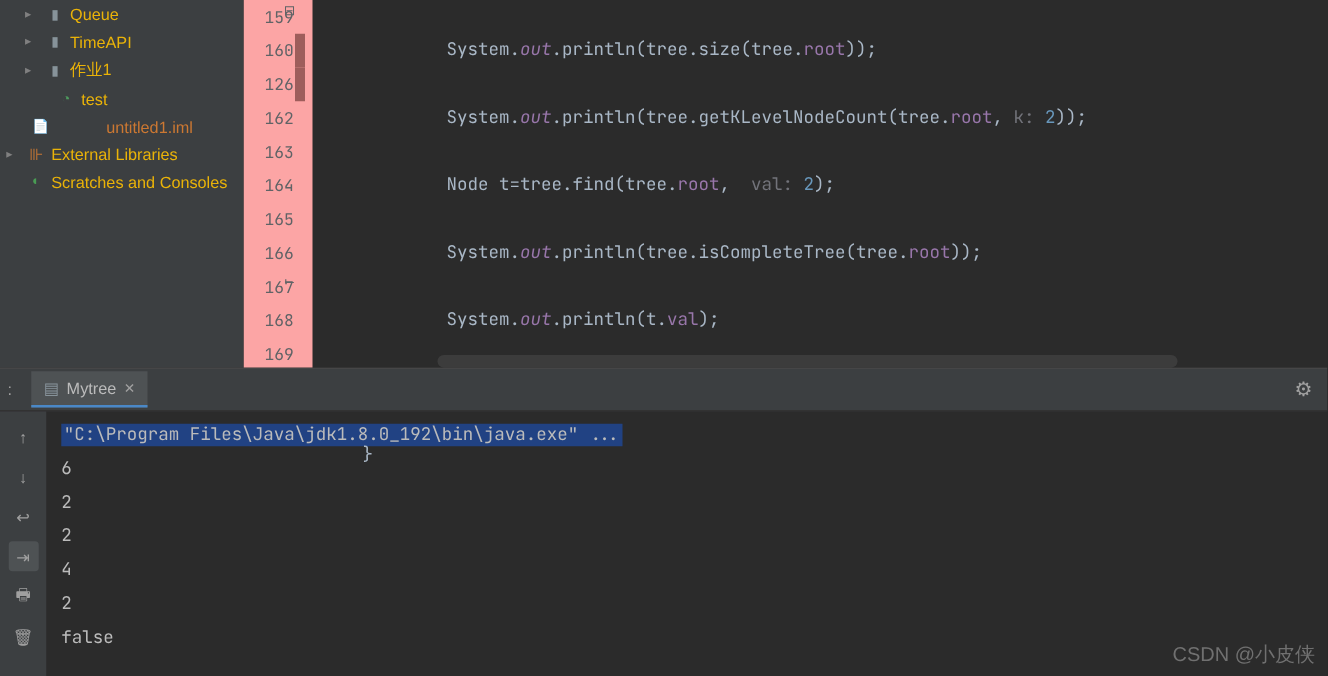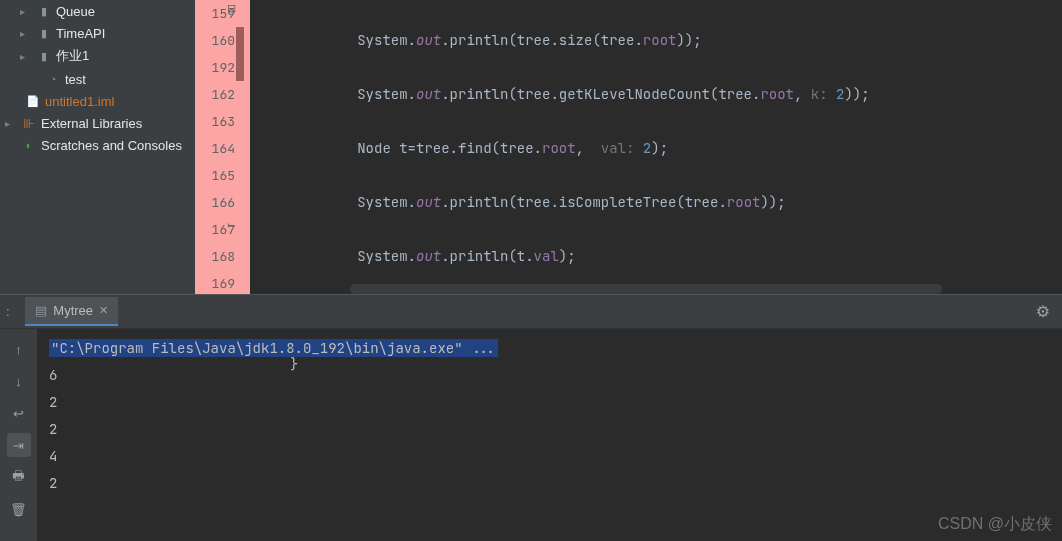--- a/index.html
+++ b/index.html
@@ -37,22 +37,22 @@
       display: inline-block;
     }
     .tree-icon {
       width: 16px;
       height: 16px;
       display: inline-flex;
       align-items: center;
       justify-content: center;
       font-size: 11px;
     }
-    .tree-label { color: #e5e5e5; }
-    .tree-label.orange { color: #cc7832; }
+    .tree-label { color: #eab308; }
+    .tree-label.orange { color: #cc7832; margin-left: 40px; }
     .folder-icon { color: #87939a; }
     .indent-15 { padding-left: 15px; }
     .indent-20 { padding-left: 20px; }
     .indent-0 { padding-left: 0px; }
     
     .editor-area {
       flex: 1;
       display: flex;
       background: #2b2b2b;
       position: relative;
@@ -223,21 +223,21 @@
       <span class="tree-label">Scratches and Consoles</span>
     </div>
   </div>
 
   <div class="editor-area">
     <div class="gutter" style="position:relative">
       <div class="hl-stripe" style="top:27px"></div>
       <div class="hl-stripe" style="top:54px"></div>
       <div class="gutter-line">159</div>
       <div class="gutter-line">160</div>
-      <div class="gutter-line">192</div>
+      <div class="gutter-line">126</div>
       <div class="gutter-line">162</div>
       <div class="gutter-line">163</div>
       <div class="gutter-line">164</div>
       <div class="gutter-line">165</div>
       <div class="gutter-line">166</div>
       <div class="gutter-line">167</div>
       <div class="gutter-line">168</div>
       <div class="gutter-line">169</div>
     </div>
     <span class="fold-hint" style="top:2px">⊟</span>
@@ -275,17 +275,18 @@
       <div class="tool-btn">🖶</div>
       <div class="tool-btn">🗑</div>
     </div>
     <div class="console-output">
       <div><span class="cmd-hl">"C:\Program Files\Java\jdk1.8.0_192\bin\java.exe" ...</span></div>
       <div>6</div>
       <div>2</div>
       <div>2</div>
       <div>4</div>
       <div>2</div>
+      <div>false</div>
     </div>
   </div>
 </div>
 
 <div class="watermark">CSDN @小皮侠</div>
 
 </body></html>

